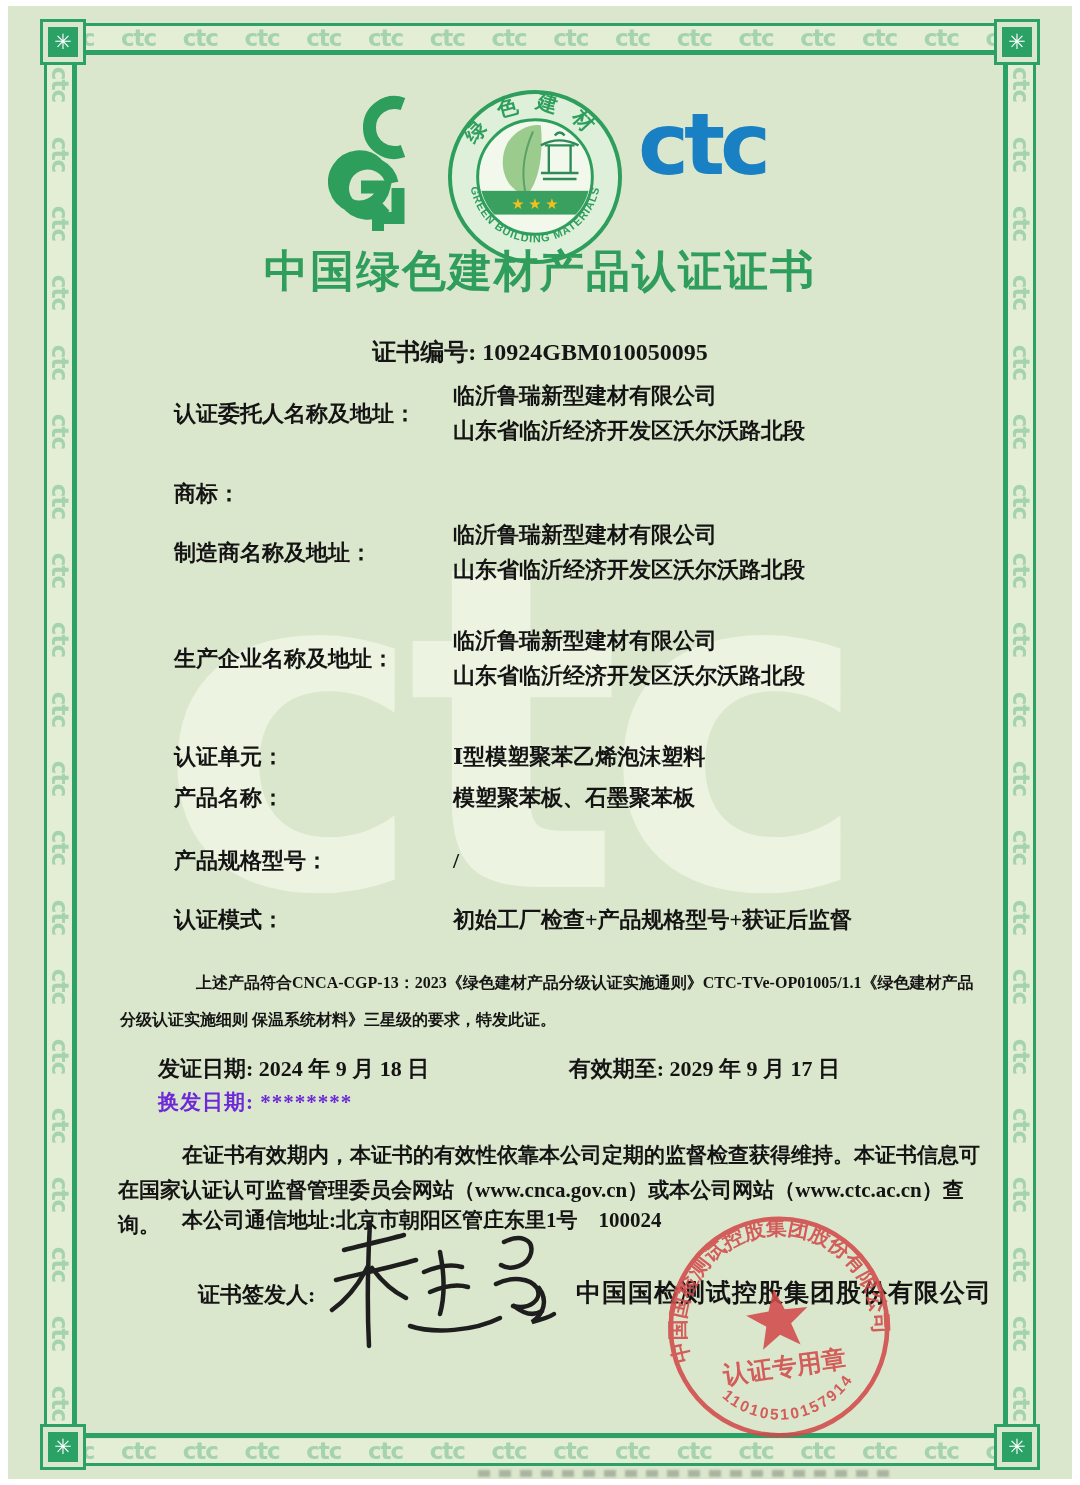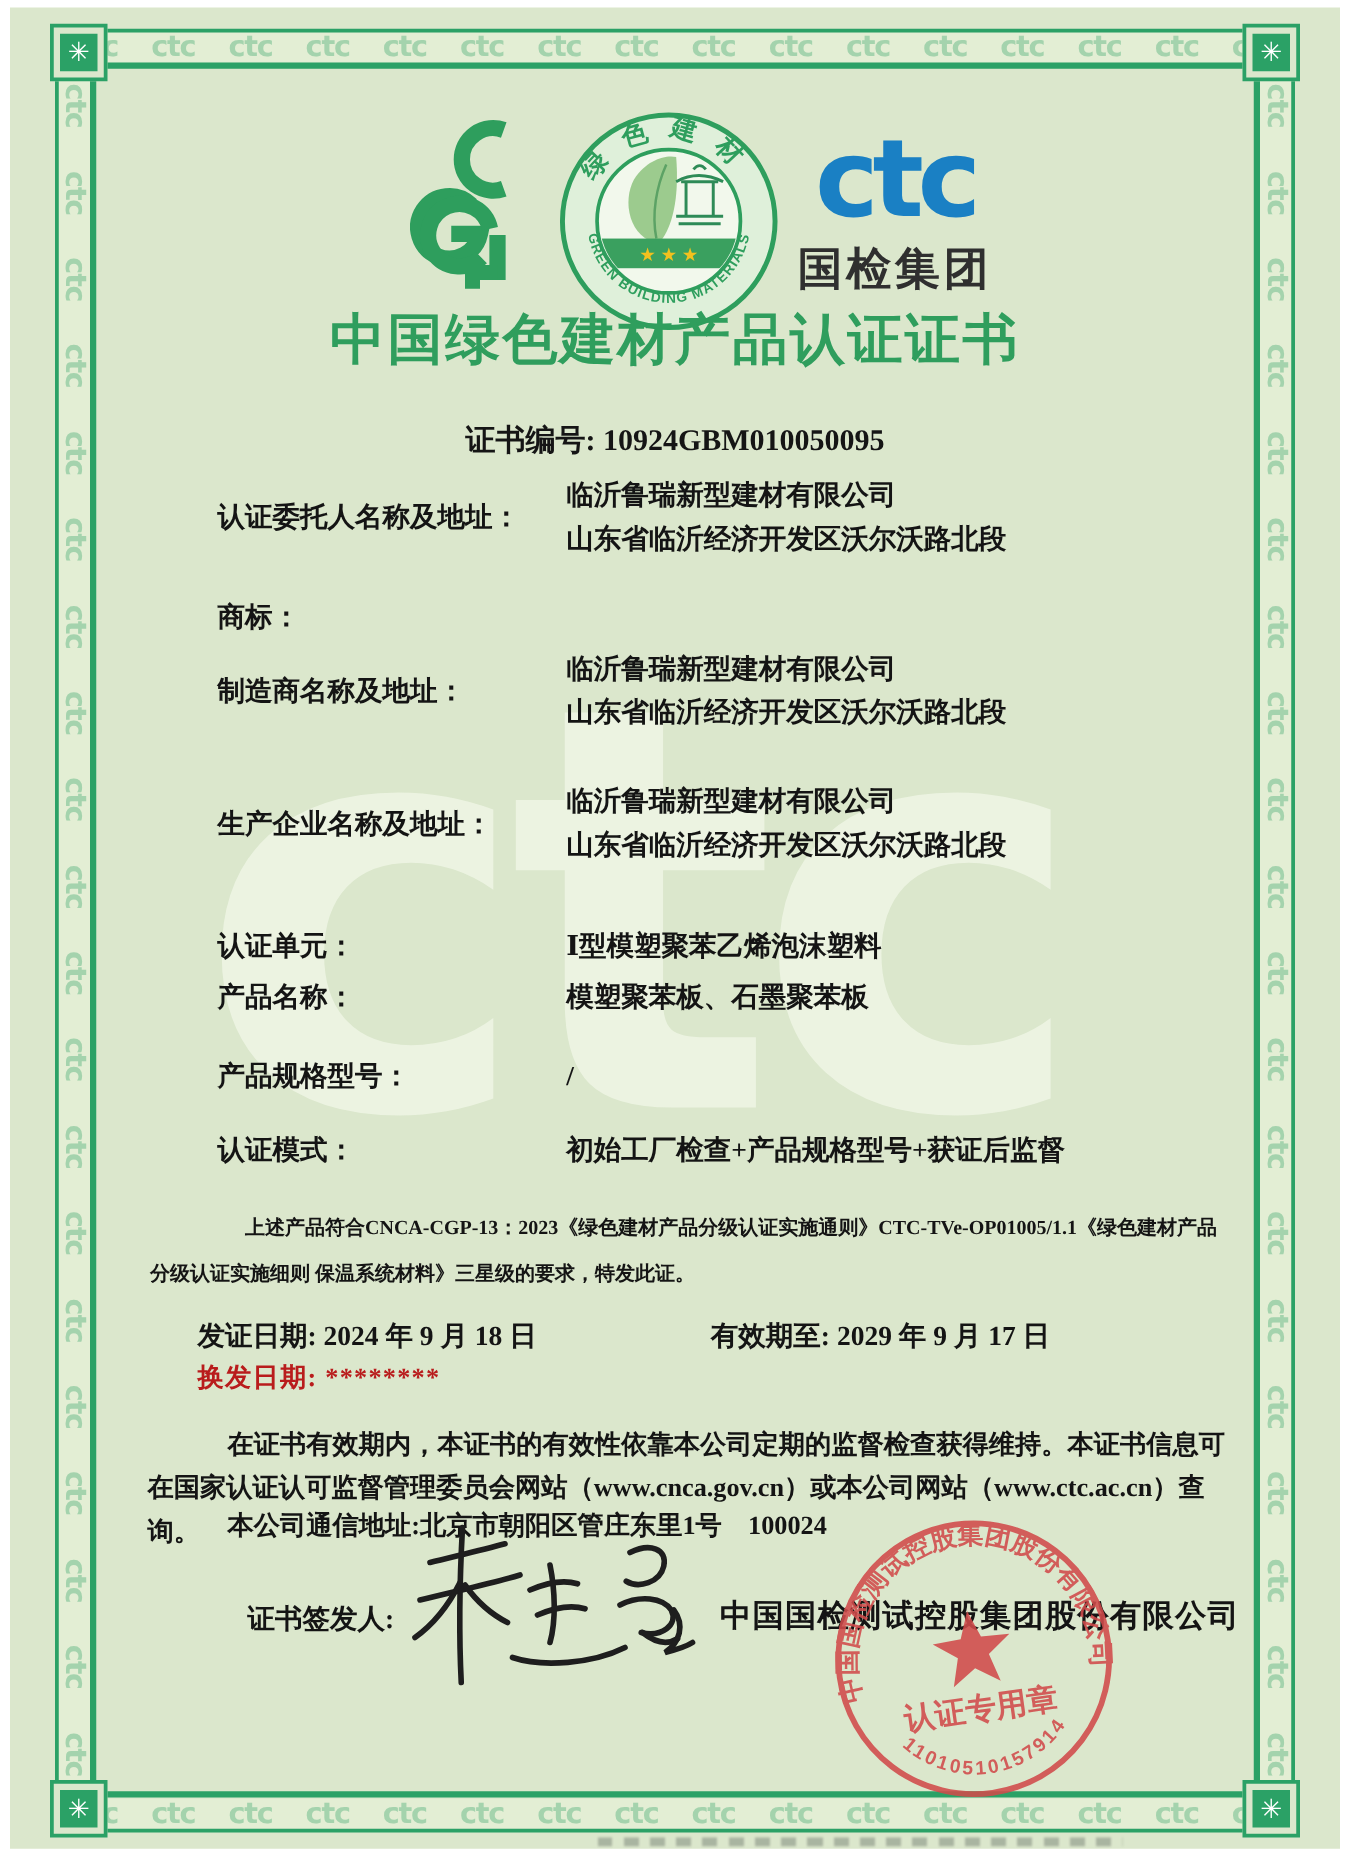--- a/index.html
+++ b/index.html
@@ -67,21 +67,21 @@
   .m24 { margin-top:24px; } .m6 { margin-top:6px; }
 
   .statement { position:absolute; left:112px; right:86px; top:958px; z-index:2;
                font-size:16px; font-weight:bold; color:#141414; line-height:37px;
                text-indent:76px; }
 
   .dates { position:absolute; left:150px; right:232px; top:1048px; z-index:2;
            display:flex; justify-content:space-between;
            font-size:22px; font-weight:bold; color:#141414; }
   .renew { position:absolute; left:150px; top:1082px; z-index:2;
-           font-size:21px; font-weight:bold; color:#b91c1c; letter-spacing:1px; }
+           font-size:21px; font-weight:bold; color:#6d28d9; letter-spacing:1px; }
 
   .footer-para { position:absolute; left:110px; right:92px; top:1132px; z-index:2;
                  font-size:21px; font-weight:bold; color:#141414; line-height:35px;
                  text-indent:64px; }
   .footer-addr { position:absolute; left:174px; top:1200px; z-index:2;
                  font-size:21px; font-weight:bold; color:#141414; }
 
   .signer-label { position:absolute; left:190px; top:1274px; z-index:2;
                   font-size:22px; font-weight:bold; color:#141414; }
   .signature-svg { position:absolute; left:300px; top:1208px; z-index:2; }
@@ -235,21 +235,20 @@
           <path d="M 96 86 L 134 86 M 98 92 L 132 92"></path>
           <path d="M 110 48 Q 115 42 120 48"></path>
         </g>
         <rect x="30" y="104" width="120" height="24" fill="#3aa05f"></rect>
         <text x="90" y="122" text-anchor="middle" font-size="15" fill="#f2c11e">★ ★ ★</text>
       </g>
     </svg>
 
     <div class="ctc-logo-block">
       <div class="ctc-word">ctc</div>
-      <div class="ctc-sub">国检集团</div>
     </div>
   </div>
 
   <div class="doc-title">中国绿色建材产品认证证书</div>
 
   <div class="cert-no"><span>证书编号: </span><span>10924GBM010050095</span></div>
 
   <div class="fields">
 
     <div class="frow">

